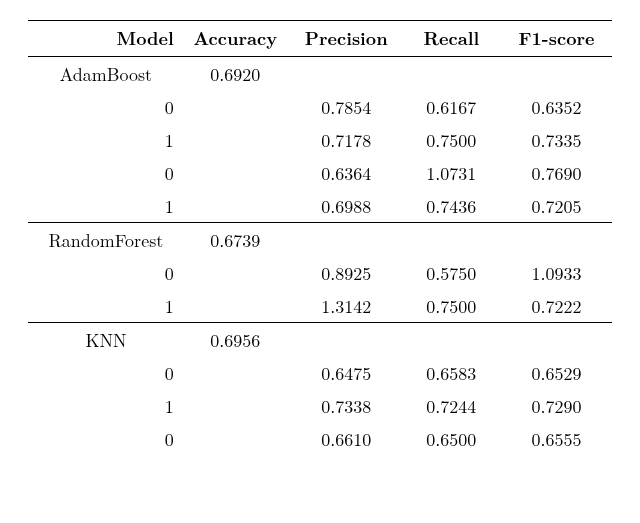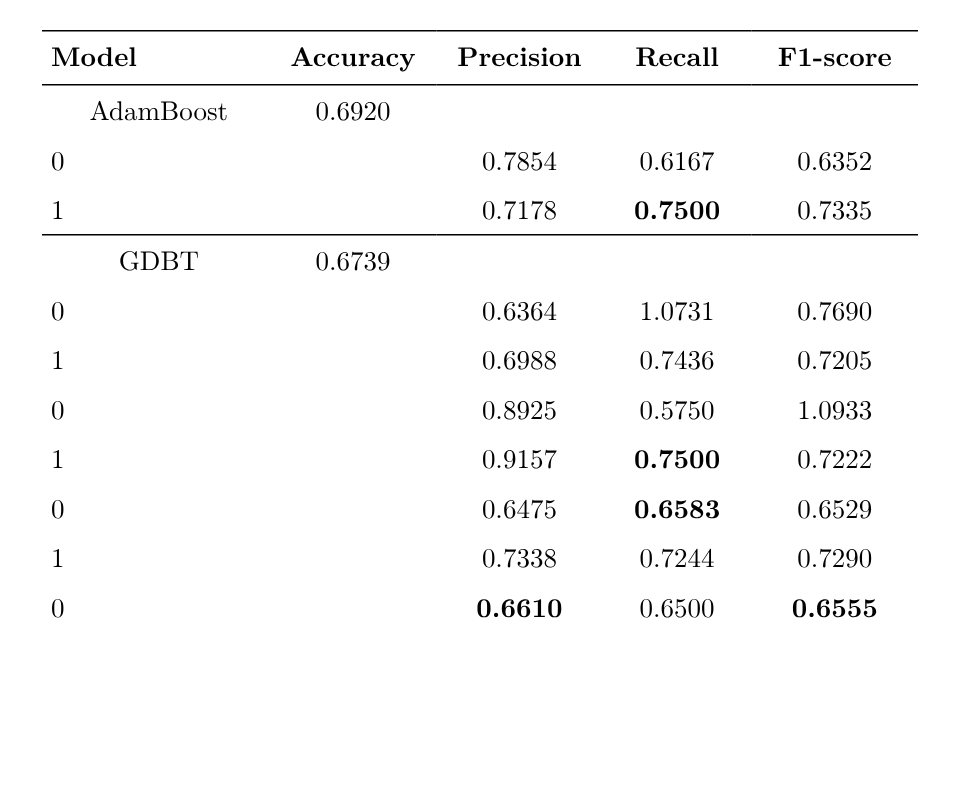--- a/index.html
+++ b/index.html
@@ -19,22 +19,22 @@
     th, td {
       padding: 4px 6px;
       font-weight: normal;
       text-align: center;
     }
     th {
       font-weight: bold;
       padding-bottom: 6px;
     }
     .left { text-align: center; padding-left: 10px; }
-    .center-model { text-align: left; margin-top: 16px; }
-    .bold { font-weight: bold; }
+    .center-model { text-align: right; margin-top: 16px; }
+    .bold { font-weight: normal; }
     .rule-top { border-top: 1.3px solid #000; }
     .rule-mid { border-top: 0.8px solid #000; }
     colgroup col:nth-child(1) { width: 26%; }
     colgroup col:nth-child(2) { width: 19%; }
     colgroup col:nth-child(3) { width: 19%; }
     colgroup col:nth-child(4) { width: 17%; }
     colgroup col:nth-child(5) { width: 19%; }
   </style>
 </head>
 <body>
@@ -71,54 +71,61 @@
         <td>0.6167</td>
         <td>0.6352</td>
       </tr>
       <tr>
         <td class="center-model">1</td>
         <td></td>
         <td>0.7178</td>
         <td class="bold">0.7500</td>
         <td>0.7335</td>
       </tr>
-      <tr class="rule-mid">
-        <td class="left">GDBT</td>
-        <td>0.6739</td>
-        <td></td>
-        <td></td>
-        <td></td>
-      </tr>
       <tr>
         <td class="center-model">0</td>
         <td></td>
         <td>0.6364</td>
         <td>1.0731</td>
         <td>0.7690</td>
       </tr>
       <tr>
         <td class="center-model">1</td>
         <td></td>
         <td>0.6988</td>
         <td>0.7436</td>
         <td>0.7205</td>
       </tr>
+      <tr class="rule-mid">
+        <td class="left">RandomForest</td>
+        <td>0.6739</td>
+        <td></td>
+        <td></td>
+        <td></td>
+      </tr>
       <tr>
         <td class="center-model">0</td>
         <td></td>
         <td>0.8925</td>
         <td>0.5750</td>
         <td>1.0933</td>
       </tr>
       <tr>
         <td class="center-model">1</td>
         <td></td>
-        <td>0.9157</td>
+        <td>1.3142</td>
         <td class="bold">0.7500</td>
         <td>0.7222</td>
+      </tr>
+      <tr class="rule-mid">
+        <td class="left">KNN</td>
+        <td>0.6956</td>
+        <td></td>
+        <td></td>
+        <td></td>
       </tr>
       <tr>
         <td class="center-model">0</td>
         <td></td>
         <td>0.6475</td>
         <td class="bold">0.6583</td>
         <td>0.6529</td>
       </tr>
       <tr>
         <td class="center-model">1</td>

